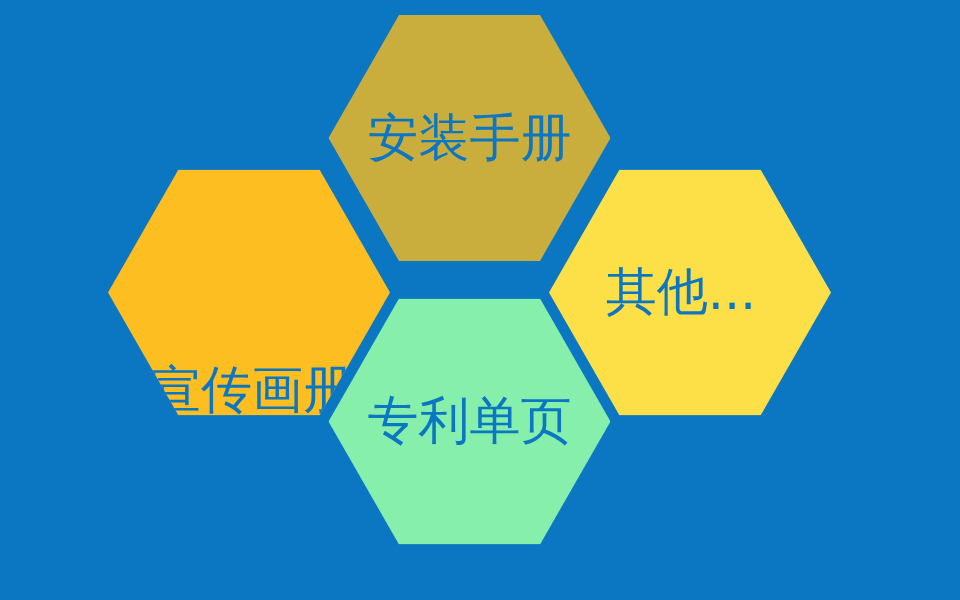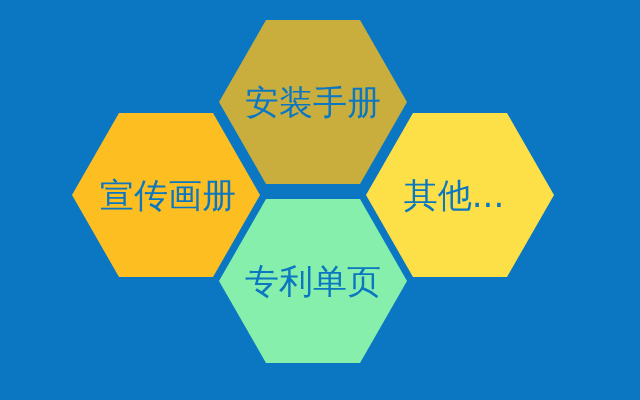--- a/index.html
+++ b/index.html
@@ -40,21 +40,21 @@
   #hex-brochure {
     left: 72px;
     top: 113px;
     width: 188px;
     height: 164px;
     background: #fdbe22;
   }
   
   #hex-manual {
     left: 219px;
-    top: 20px;
+    top: 10px;
     width: 188px;
     height: 164px;
     background: #c9ae3e;
   }
   
   #hex-patent {
     left: 219px;
     top: 199px;
     width: 188px;
     height: 164px;
@@ -75,21 +75,21 @@
   #hex-brochure .hex-label {
     position: relative;
     left: 2px;
   }
 </style>
 </head>
 <body>
 
 <div id="canvas" style="background: rgb(11, 119, 194);">
 
-  <div class="hex" id="hex-brochure" style="background: rgb(253, 190, 34);">
+  <div class="hex" id="hex-brochure" style="background: rgb(253, 190, 34); align-items: flex-end;">
     <span class="hex-label" style="color: rgb(11, 119, 194);">宣传画册</span>
   </div>
 
   <div class="hex" id="hex-manual" style="background: rgb(201, 174, 62);">
     <span class="hex-label" style="color: rgb(11, 119, 194);">安装手册</span>
   </div>
 
   <div class="hex" id="hex-patent" style="background: #86efac;">
     <span class="hex-label" style="color: rgb(11, 119, 194);">专利单页</span>
   </div>

